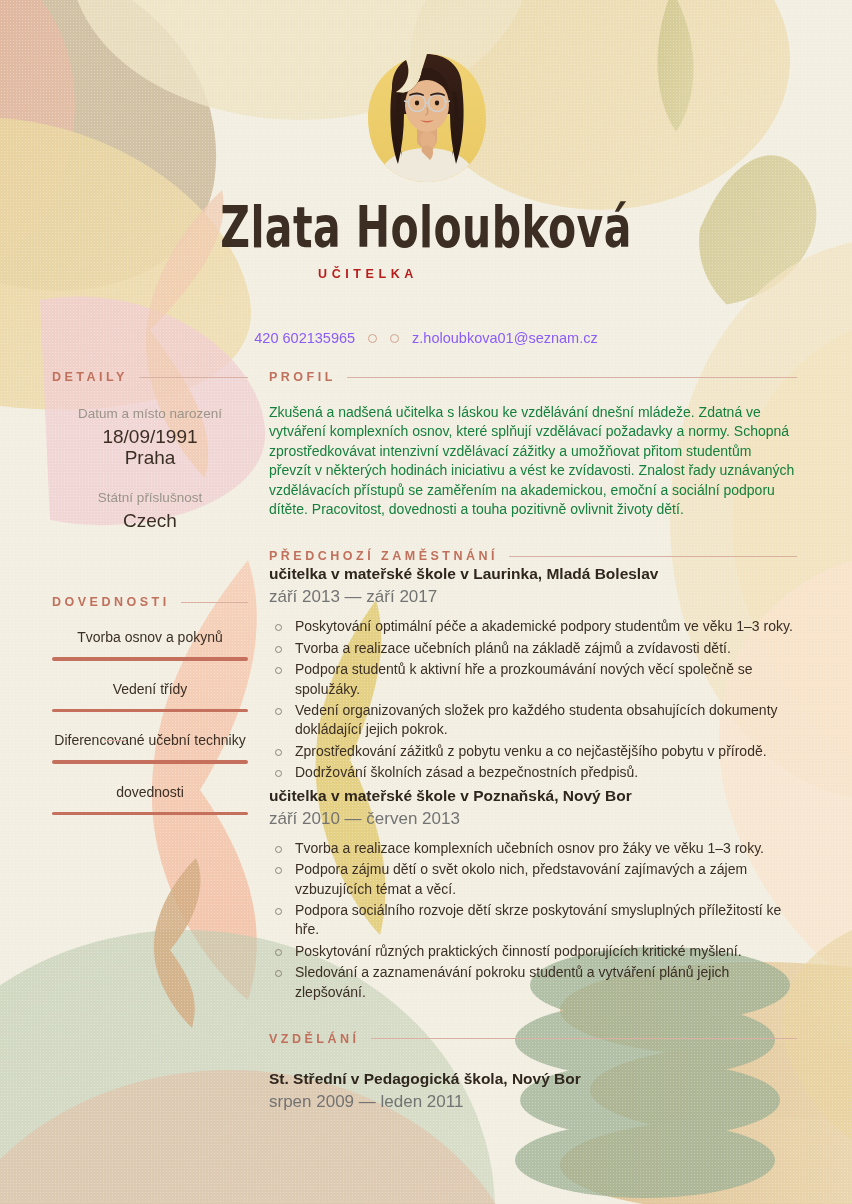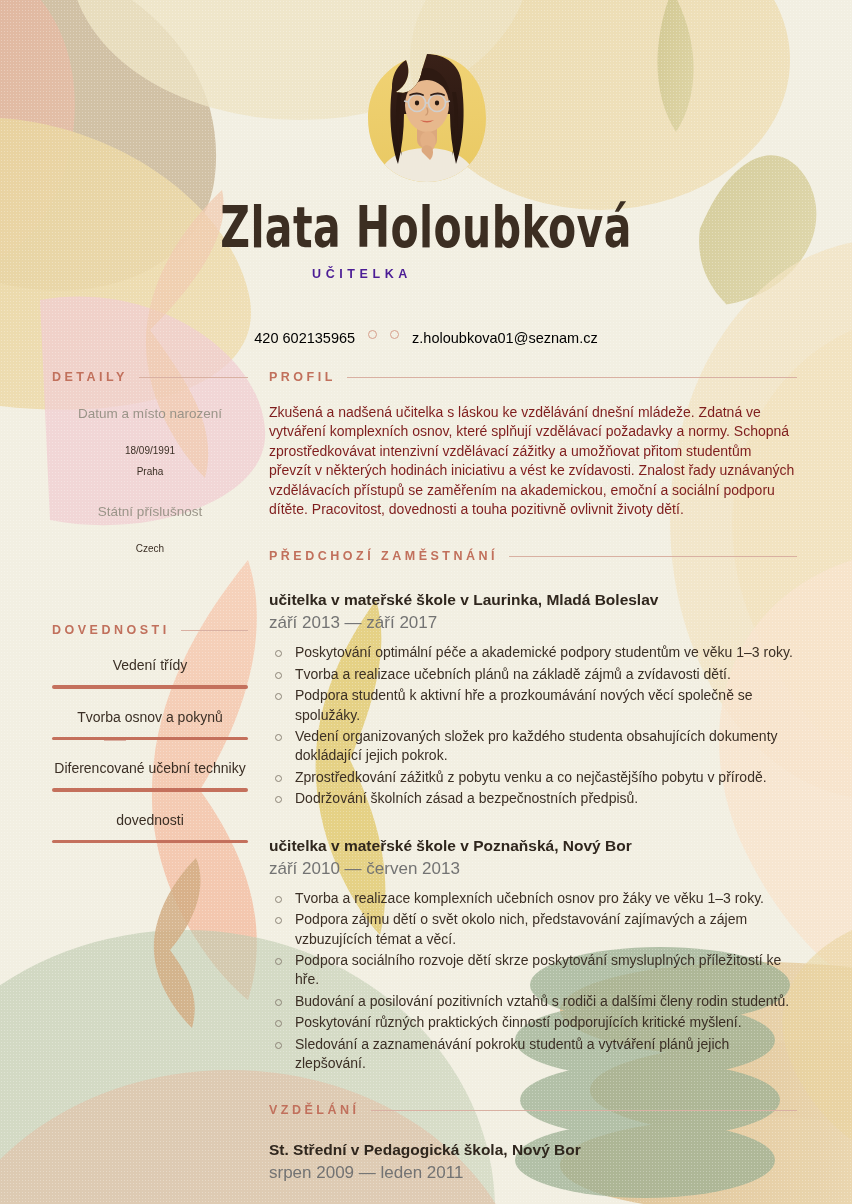--- a/index.html
+++ b/index.html
@@ -35,29 +35,29 @@
 
   
   .name{
     position:absolute;left:0;top:196px;width:852px;text-align:center;
     font-family:"Liberation Sans Narrow","DejaVu Sans Condensed","Liberation Sans",sans-serif;
     font-size:57px;line-height:62px;font-weight:700;
     color:#3c2e22;letter-spacing:.5px;
     transform:scaleX(.80);transform-origin:center;
   }
   .role{
-    position:absolute;left:10px;top:267px;width:704px;text-align:center;
-    font-size:12.5px;font-weight:700;letter-spacing:4.6px;color:#4c1d95;
+    position:absolute;left:16px;top:267px;width:704px;text-align:center;
+    font-size:12.5px;font-weight:700;letter-spacing:4.6px;color:#b91c1c;
   }
 
   
   .contact{
     position:absolute;left:0;top:330px;width:852px;
-    display:flex;justify-content:center;gap:13px;
-    font-size:14.5px;color:#000000;
+    display:flex;align-items:center;justify-content:center;gap:13px;
+    font-size:14.5px;color:#8b5cf6;
   }
   .contact .sep{
     width:7px;height:7px;border-radius:50%;
     border:1.4px solid #d6a08c;background:transparent;flex:none;
   }
 
   
   .sec-h{
     display:flex;align-items:center;gap:11px;
     font-size:12.5px;font-weight:700;letter-spacing:3.5px;color:#c1705c;
@@ -66,37 +66,37 @@
   .sec-h .rule{flex:1;height:1px;background:#d9b0a2;}
   .sec-h .rule.left{flex:none;width:22px;}
 
   
   .left{position:absolute;left:52px;top:370px;width:196px;}
   .left .sec-h{justify-content:center;}
   .det-label{
     text-align:center;font-size:13.5px;color:#9a9488;margin-top:20px;line-height:19px;
   }
   .det-value{
-    text-align:center;font-size:10px;color:#3b2f25;line-height:21px;margin-top:17px;
+    text-align:center;font-size:19px;color:#3b2f25;line-height:21px;margin-top:3px;
   }
   .skills-head{margin-top:64px;}
   .skill{margin-top:19px;}
   .skill-name{
     text-align:center;font-size:14px;color:#3b2f25;line-height:19px;
   }
   .skill-bar{
     margin-top:10px;height:3.5px;border-radius:2px;background:#c4705c;width:100%;
   }
 
   
   .right{position:absolute;left:269px;top:370px;width:528px;}
   .para{
-    font-size:14px;line-height:19.4px;color:#7f1d1d;margin-top:19px;text-align:left;
-  }
-  .blk{margin-top:26px;}
+    font-size:14px;line-height:19.4px;color:#15803d;margin-top:19px;text-align:left;
+  }
+  .blk{}
   .job-title{
     font-size:15.5px;font-weight:700;color:#2f261d;line-height:21px;
   }
   .job-date{
     font-size:17px;color:#737373;margin-top:4px;line-height:18px;
   }
   ul.bul{margin:11px 0 0 0;padding:0;list-style:none;}
   ul.bul li{
     position:relative;padding-left:26px;font-size:14px;line-height:19.4px;
     color:#3b2f25;margin-bottom:2px;
@@ -275,25 +275,25 @@
       <div class="det-value">Czech</div>
     </div>
 
     <div class="sec-h skills-head">
       <span class="rule left"></span>
       <span>DOVEDNOSTI</span>
       <span class="rule"></span>
     </div>
 
     <div class="skill">
+      <div class="skill-name">Tvorba osnov a pokynů</div>
+      <div class="skill-bar"></div>
+    </div>
+    <div class="skill">
       <div class="skill-name">Vedení třídy</div>
-      <div class="skill-bar"></div>
-    </div>
-    <div class="skill">
-      <div class="skill-name">Tvorba osnov a pokynů</div>
       <div class="skill-bar"></div>
     </div>
     <div class="skill">
       <div class="skill-name">Diferencované učební techniky</div>
       <div class="skill-bar"></div>
     </div>
     <div class="skill">
       <div class="skill-name">dovednosti</div>
       <div class="skill-bar"></div>
     </div>
@@ -325,21 +325,20 @@
       </ul>
     </div>
 
     <div class="blk">
       <div class="job-title">učitelka v mateřské škole v  Poznaňská, Nový Bor</div>
       <div class="job-date">září 2010 — červen 2013</div>
       <ul class="bul">
         <li>Tvorba a realizace komplexních učebních osnov pro žáky ve věku 1–3 roky.</li>
         <li>Podpora zájmu dětí o svět okolo nich, představování zajímavých a zájem vzbuzujících témat a věcí.</li>
         <li>Podpora sociálního rozvoje dětí skrze poskytování smysluplných příležitostí ke hře.</li>
-        <li>Budování a posilování pozitivních vztahů s rodiči a dalšími členy rodin studentů.</li>
         <li>Poskytování různých praktických činností podporujících kritické myšlení.</li>
         <li>Sledování a zaznamenávání pokroku studentů a vytváření plánů jejich zlepšování.</li>
       </ul>
     </div>
 
     <div class="sec-h gap-sec">
       <span>VZDĚLÁNÍ</span>
       <span class="rule"></span>
     </div>
 

